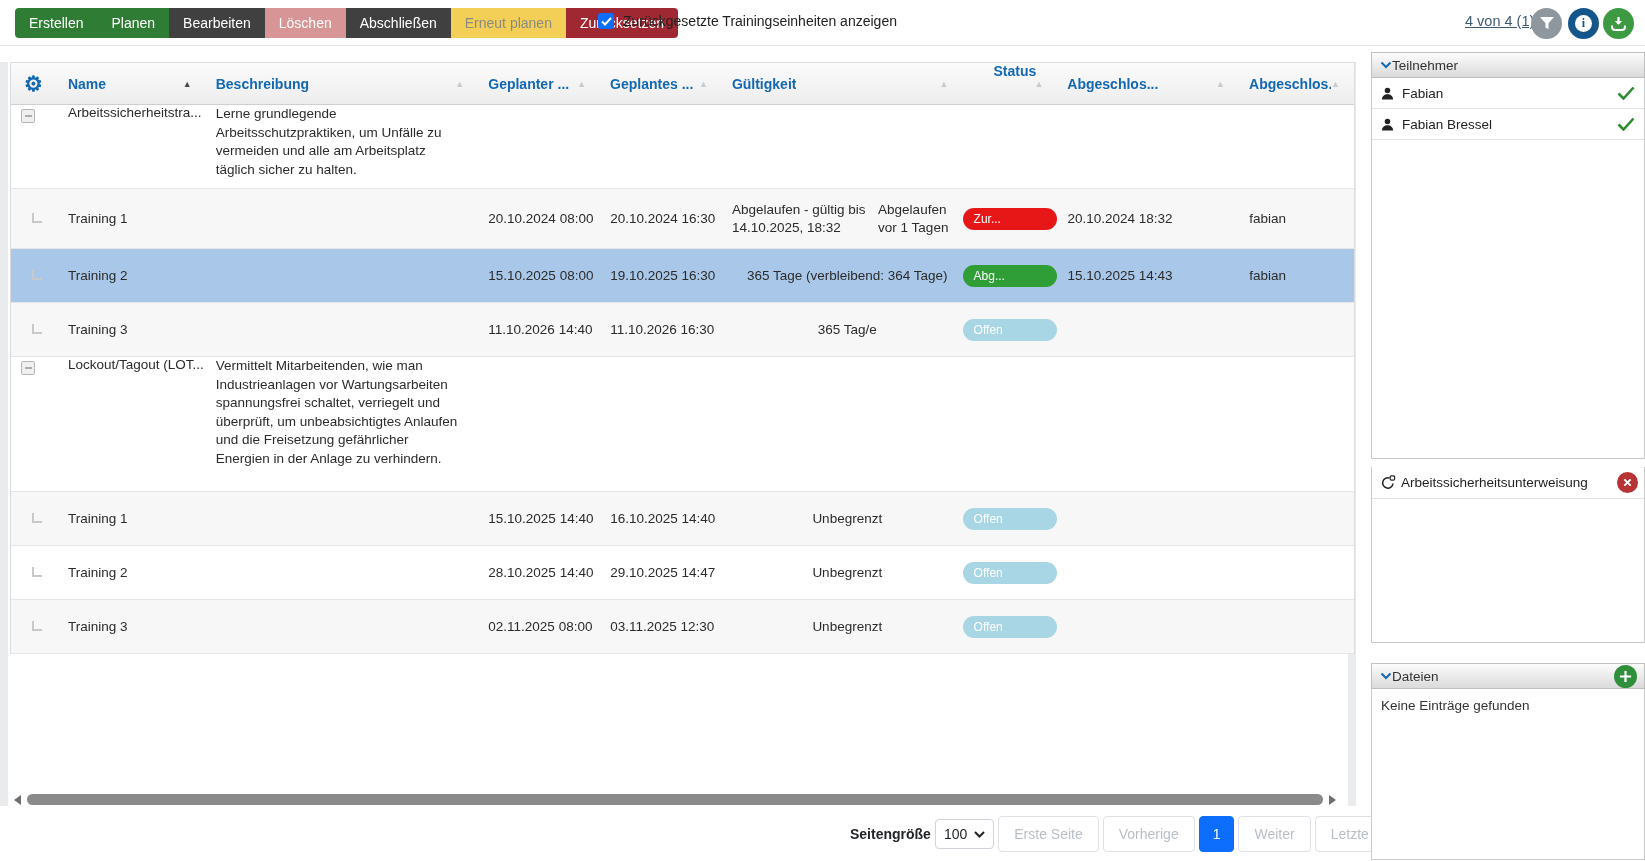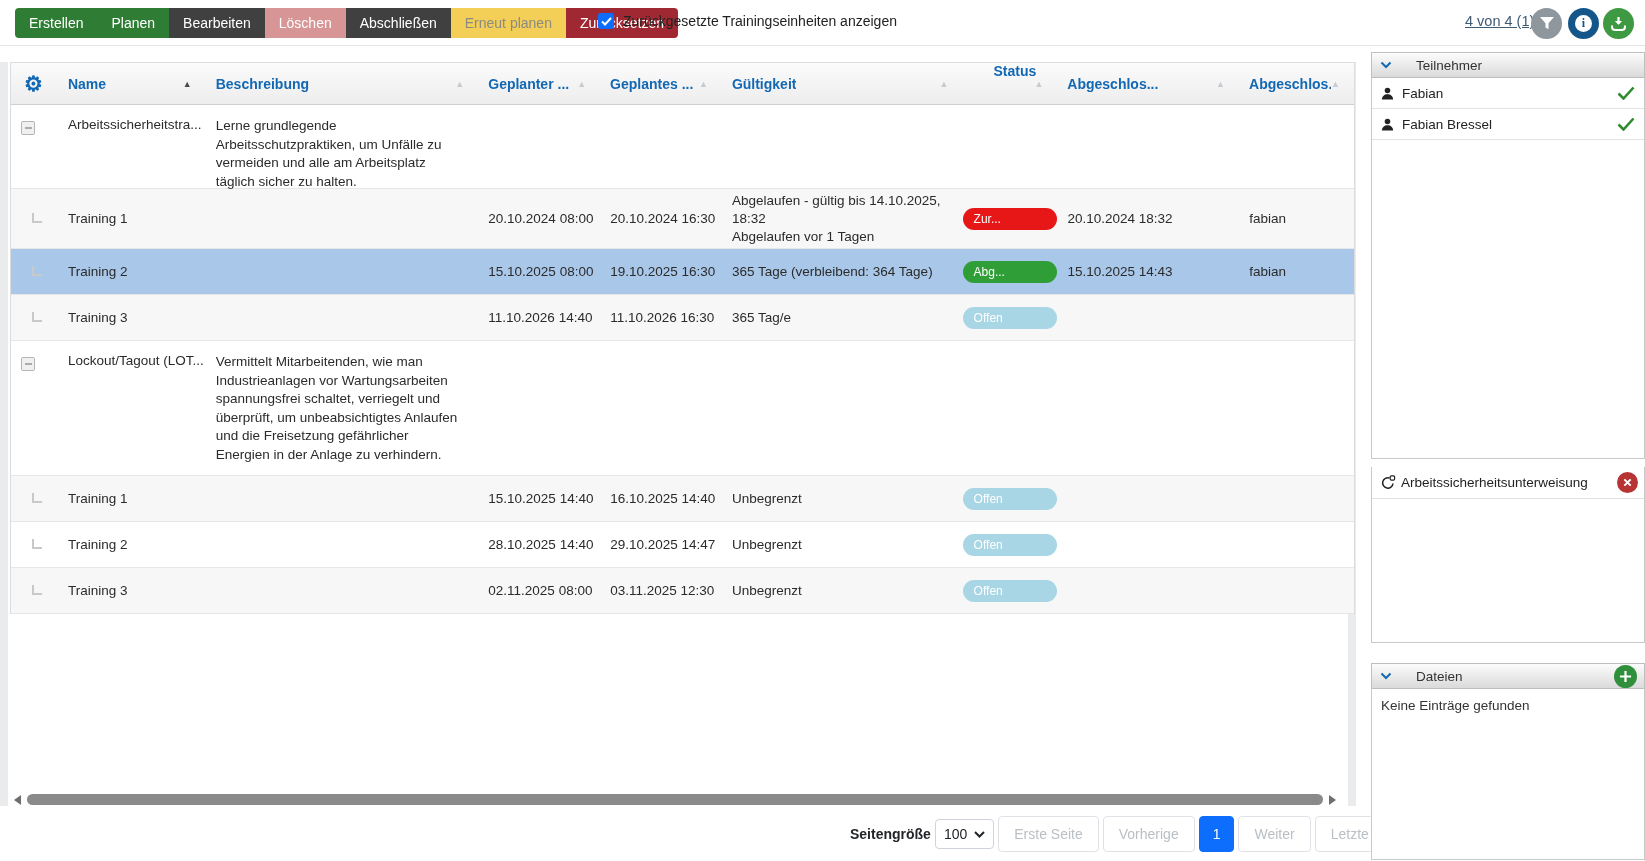--- a/index.html
+++ b/index.html
@@ -52,25 +52,25 @@
   .w-sel{width:47px;} .w-name{width:148px;} .w-desc{width:273px;} .w-start{width:122px;}
   .w-end{width:122px;} .w-valid{width:241px;} .w-status{width:95px;flex-direction:column;} .w-doneat{width:182px;}
   .w-doneby{width:115px;}
   .gear { font-size:21px; color:#1268b3; line-height:1; margin-left:3px; cursor:pointer; }
 
   .grid-row { display:flex; align-items:center; border-bottom:1px solid #e6e6e6;
               background:#fff; font-size:13.5px; cursor:pointer; }
   .grid-row.alt { background:#f7f7f7; }
   .grid-row.sel { background:#a9c7e9; }
   .grid-row.top { align-items:flex-start; }
-  .grid-row.top .c { padding-top:12px; }
-  .rh84{height:84px;} .rh60{height:60px;} .rh46{height:46px;} .rh135{height:135px;}
+  .grid-row.top .c { padding-top:0; }
+  .rh84{height:84px;} .rh60{height:60px;} .rh46{height:54px;} .rh135{height:135px;}
   .c { padding-left:10px; overflow:hidden; }
   .c-desc { line-height:18.5px; padding-right:18px; }
-  .c-valid { line-height:18px; display:flex; flex-direction:column; justify-content:center; }
+  .c-valid { line-height:18px; display:flex; flex-direction:row; justify-content:center; }
   .c-status { display:flex; justify-content:center; padding-left:0; }
   .pcheckbox { width:14px; height:14px; margin-left:10px; border:1px solid #b5b5b5;
                background:#f0f0f0; border-radius:2px; display:inline-flex; align-items:center;
                justify-content:center; }
   .pcheckbox .dash { width:7px; height:2px; background:#adadad; }
   .lmark { width:10px; height:10px; margin-left:21px; border-left:2px solid #c9c9c9;
            border-bottom:2px solid #c9c9c9; display:inline-block; }
   .badge { color:#fff; font-size:12px; padding:4px 11px; border-radius:12px; white-space:nowrap; }
   .badge-red   { background:#e81717; }
   .badge-green { background:#2f9e37; }
@@ -91,21 +91,21 @@
                display:flex; align-items:center; gap:7px; padding:0 8px; font-size:14px;
                color:#212529; cursor:pointer; background:#fff; }
   .pg-btn { height:36px; padding:0 15px; background:#fff; border:1px solid #dee2e6;
             border-radius:4px; font-size:14px; color:#b9bfc4; display:flex; align-items:center;
             cursor:default; font-family:"Liberation Sans",sans-serif; }
   .pg-btn.active { background:#0d6efd; border-color:#0d6efd; color:#fff; padding:0 13px; cursor:pointer; }
 
   
   .sidebar { position:absolute; left:1371px; top:52px; width:274px; }
   .side-head { position:relative; height:26px; background:linear-gradient(#fcfcfc,#dadada);
-               border:1px solid #bfbfbf; display:flex; align-items:center; gap:24px;
+               border:1px solid #bfbfbf; display:flex; align-items:center; gap:0;
                padding:0 8px; cursor:pointer; }
   .side-title { font-size:13.5px; color:#333; }
   .side-box { border:1px solid #c9c9c9; border-top:none; background:#fff; overflow:hidden; }
   .box-teilnehmer { height:381px; }
   .box-skills { height:176px; margin-bottom:20px; }
   .box-dateien { height:171px; }
   .gap8 { height:8px; }
   .pt-item { height:31px; display:flex; align-items:center; gap:8px; padding:0 9px;
              border-bottom:1px solid #e2e2e2; font-size:13.5px; color:#222; cursor:pointer; }
   .pt-item .spacer, .skill-item .spacer { flex:1; }

